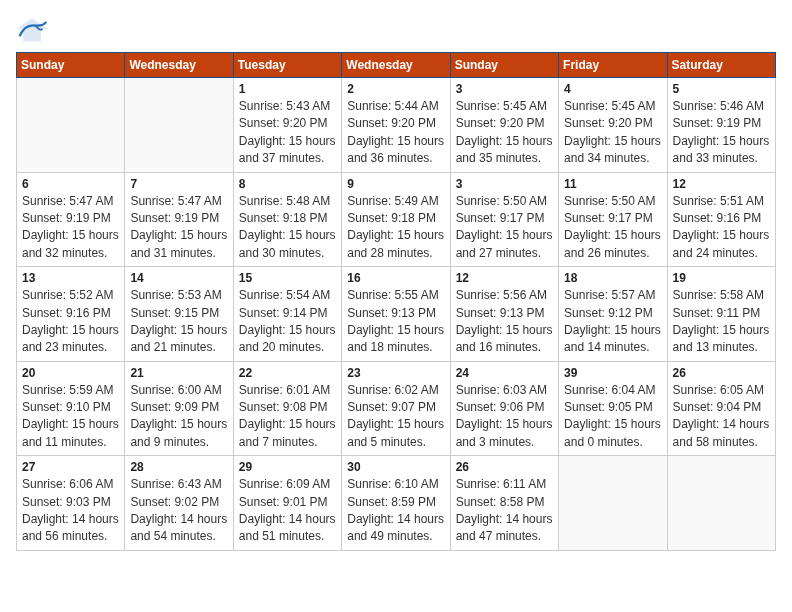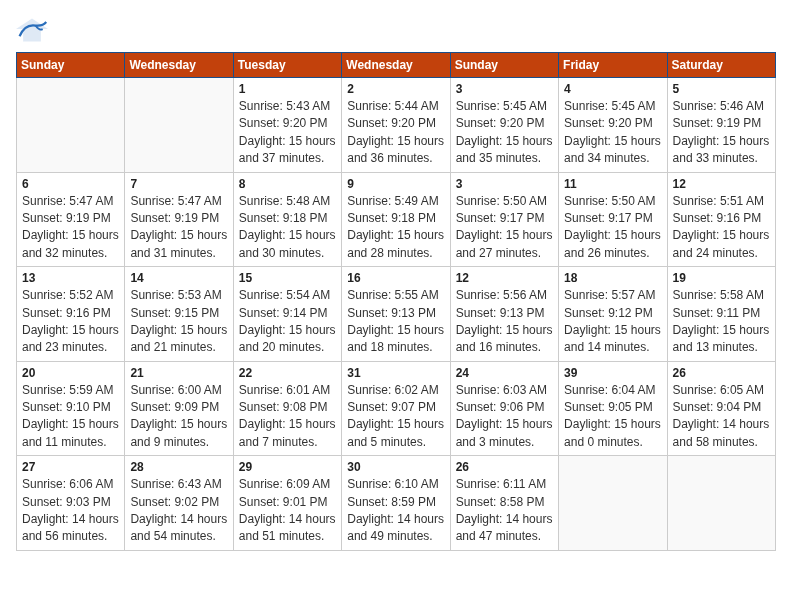--- a/index.html
+++ b/index.html
@@ -267,21 +267,21 @@
 and 9 minutes.</div>
         </td>
         <td>
           <span class="day-number">22</span>
           <div class="day-info">Sunrise: 6:01 AM
 Sunset: 9:08 PM
 Daylight: 15 hours
 and 7 minutes.</div>
         </td>
         <td>
-          <span class="day-number">31</span>
+          <span class="day-number">23</span>
           <div class="day-info">Sunrise: 6:02 AM
 Sunset: 9:07 PM
 Daylight: 15 hours
 and 5 minutes.</div>
         </td>
         <td>
           <span class="day-number">24</span>
           <div class="day-info">Sunrise: 6:03 AM
 Sunset: 9:06 PM
 Daylight: 15 hours

